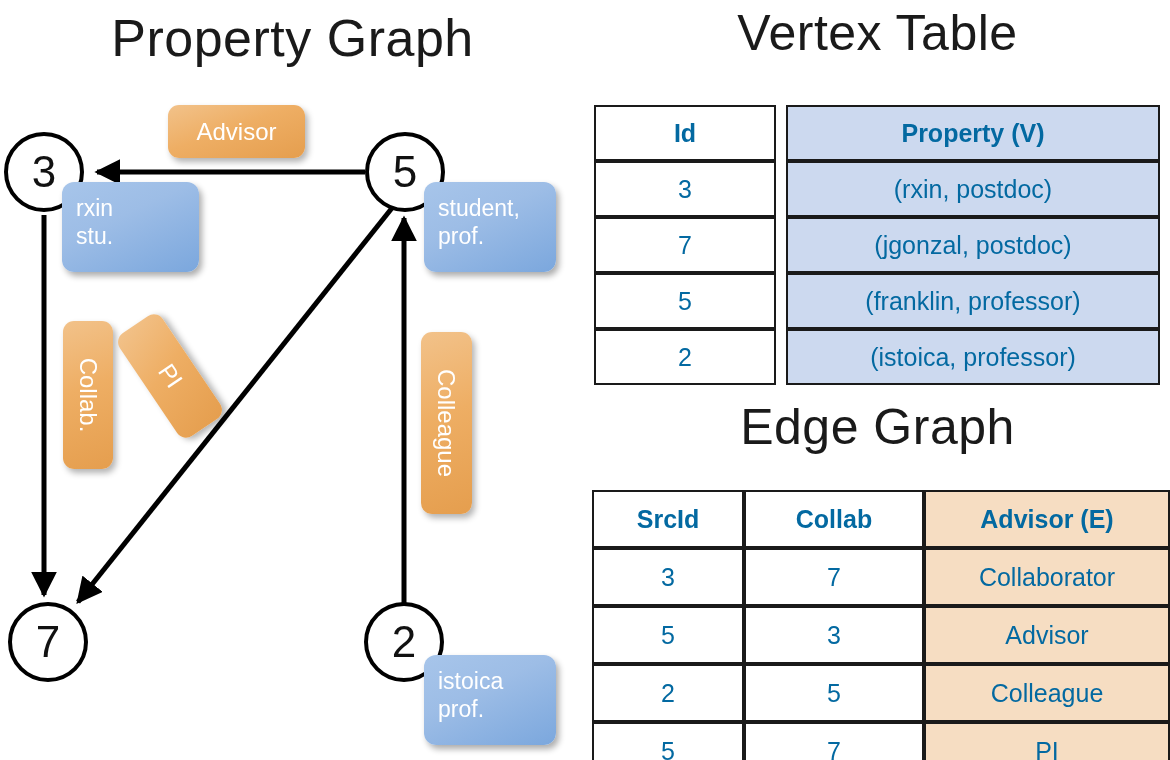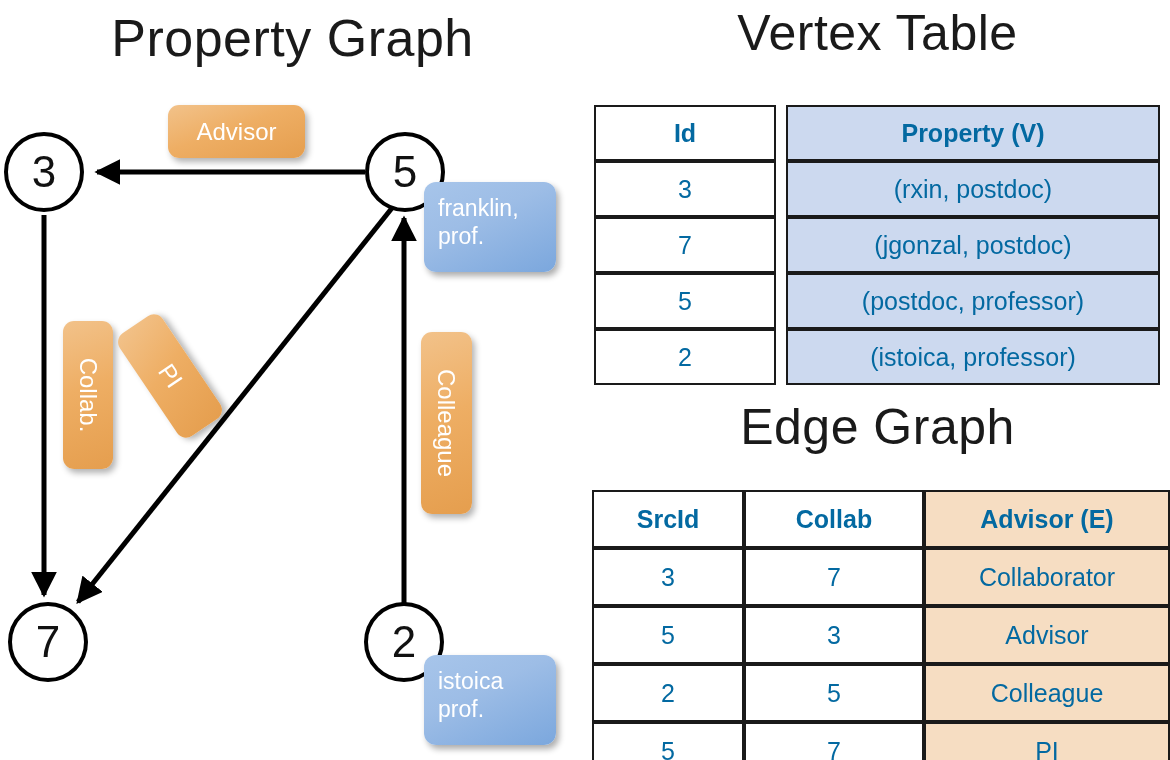--- a/index.html
+++ b/index.html
@@ -129,22 +129,26 @@
     <line x1="392" y1="118" x2="78" y2="512" stroke="#000" stroke-width="5" marker-end="url(#arrow)"></line>
 
     <line x1="404" y1="515" x2="404" y2="128" stroke="#000" stroke-width="5" marker-end="url(#arrow)"></line>
   </svg>
 
   <div class="node" style="left:4px;top:42px;">3</div>
   <div class="node" style="left:365px;top:42px;">5</div>
   <div class="node" style="left:8px;top:512px;">7</div>
   <div class="node" style="left:364px;top:512px;">2</div>
 
+  <div class="vprop" style="left:62px;top:92px;width:137px;height:90px;">
+    <div>rxin</div>
+    <div>stu.</div>
+  </div>
   <div class="vprop" style="left:424px;top:92px;width:132px;height:90px;">
-    <div>franklin,</div>
+    <div>student,</div>
     <div>prof.</div>
   </div>
   <div class="vprop" style="left:424px;top:565px;width:132px;height:90px;">
     <div>istoica</div>
     <div>prof.</div>
   </div>
 
   <div class="eprop" style="left:168px;top:15px;width:137px;height:53px;">
     <span>Advisor</span>
   </div>
@@ -175,21 +179,21 @@
       <td class="propcol blue">(rxin, postdoc)</td>
     </tr>
     <tr>
       <td class="idcol">7</td>
       <td class="spacer"></td>
       <td class="propcol blue">(jgonzal, postdoc)</td>
     </tr>
     <tr>
       <td class="idcol">5</td>
       <td class="spacer"></td>
-      <td class="propcol blue">(postdoc, professor)</td>
+      <td class="propcol blue">(franklin, professor)</td>
     </tr>
     <tr>
       <td class="idcol">2</td>
       <td class="spacer"></td>
       <td class="propcol blue">(istoica, professor)</td>
     </tr>
   </tbody>
 </table>
 
 <table class="tbl" id="edge-table">

